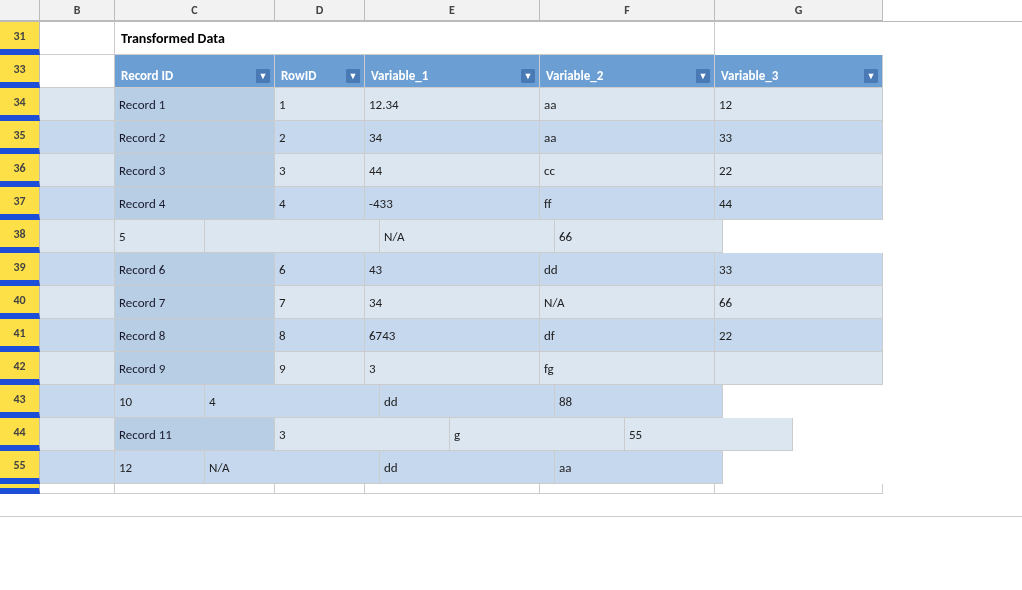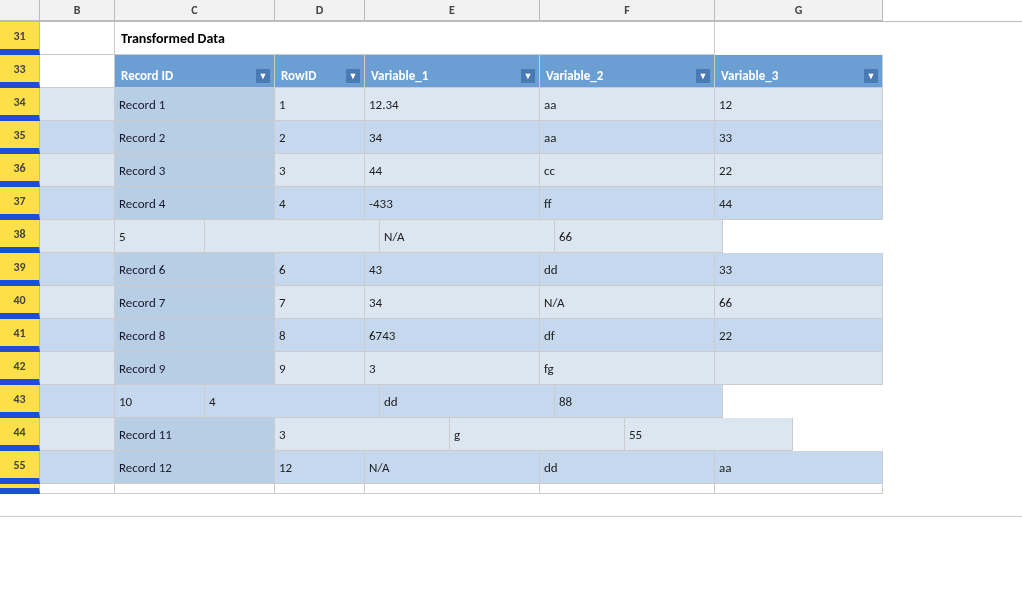--- a/index.html
+++ b/index.html
@@ -286,21 +286,20 @@
     <div class="row-num">44</div>
     <div class="cell col-b row-even"></div>
     <div class="cell col-c record-id-cell">Record 11</div>
     <div class="cell col-e row-even cell-right">3</div>
     <div class="cell col-f row-even cell-right">g</div>
     <div class="cell col-g row-even cell-right">55</div>
   </div>
       <div class="sheet-row">
     <div class="row-num">55</div>
     <div class="cell col-b row-odd"></div>
-    <div class="cell col-c record-id-cell">Record 12</div>
     <div class="cell col-d row-odd cell-right">12</div>
     <div class="cell col-e row-odd cell-right">N/A</div>
     <div class="cell col-f row-odd cell-right">dd</div>
     <div class="cell col-g row-odd cell-right">aa</div>
   </div>
     </div>
 
   <div class="sheet-row partial-bottom" style="height:10px;">
     <div class="row-num" style="height:10px; font-size:11px;"></div>
     <div class="cell col-b" style="height:10px;"></div>

